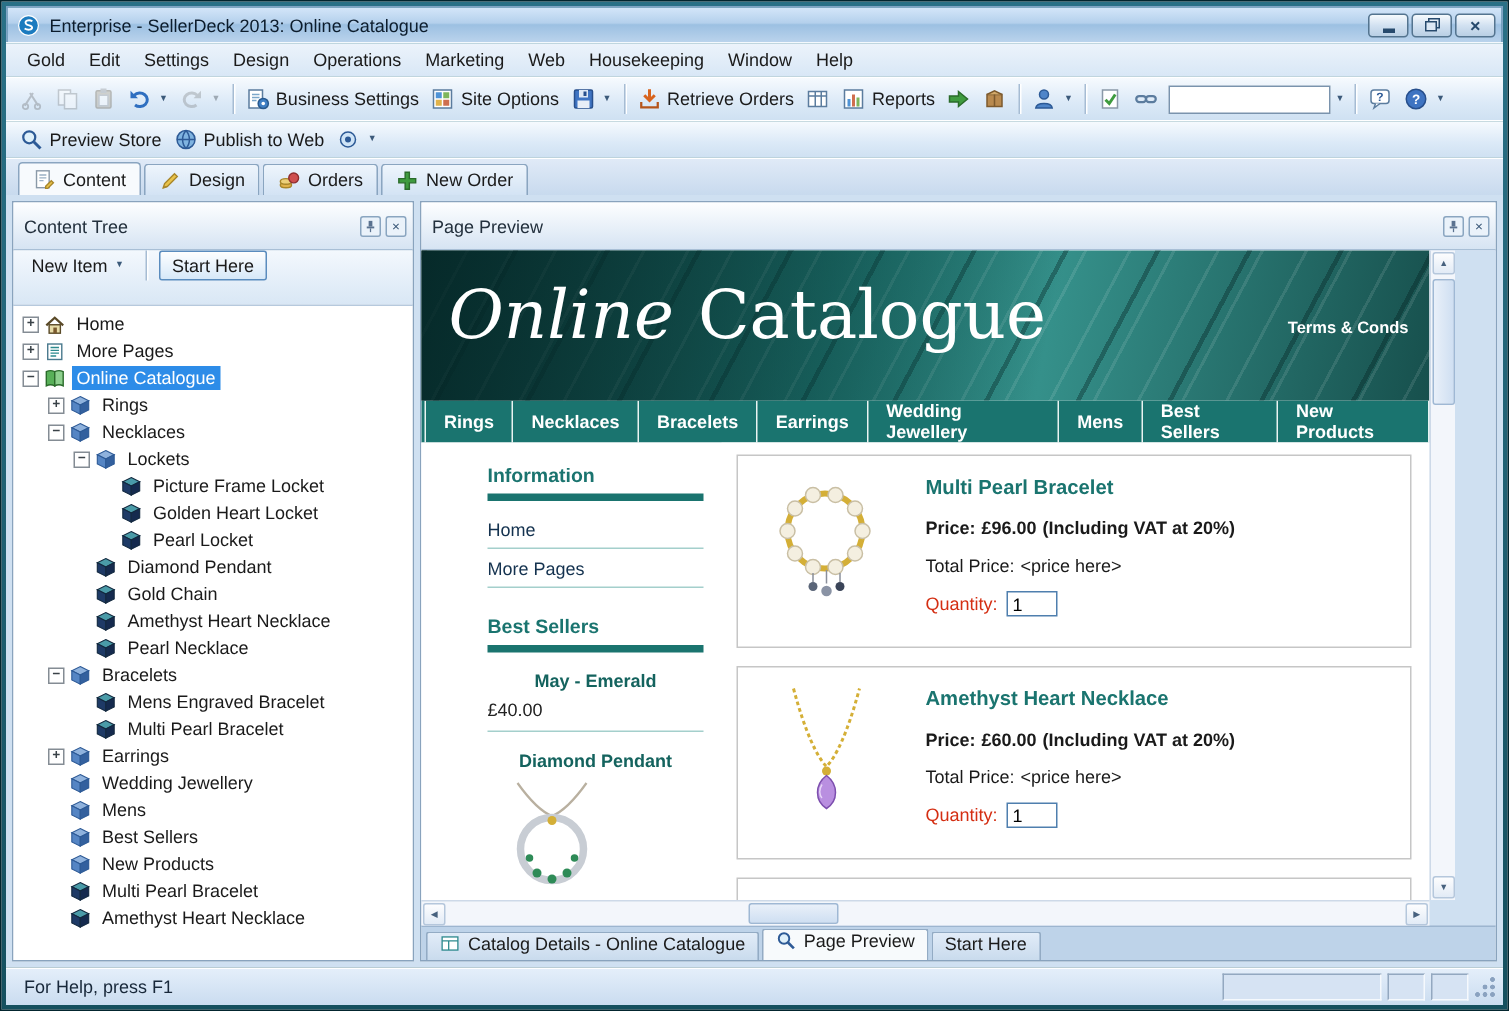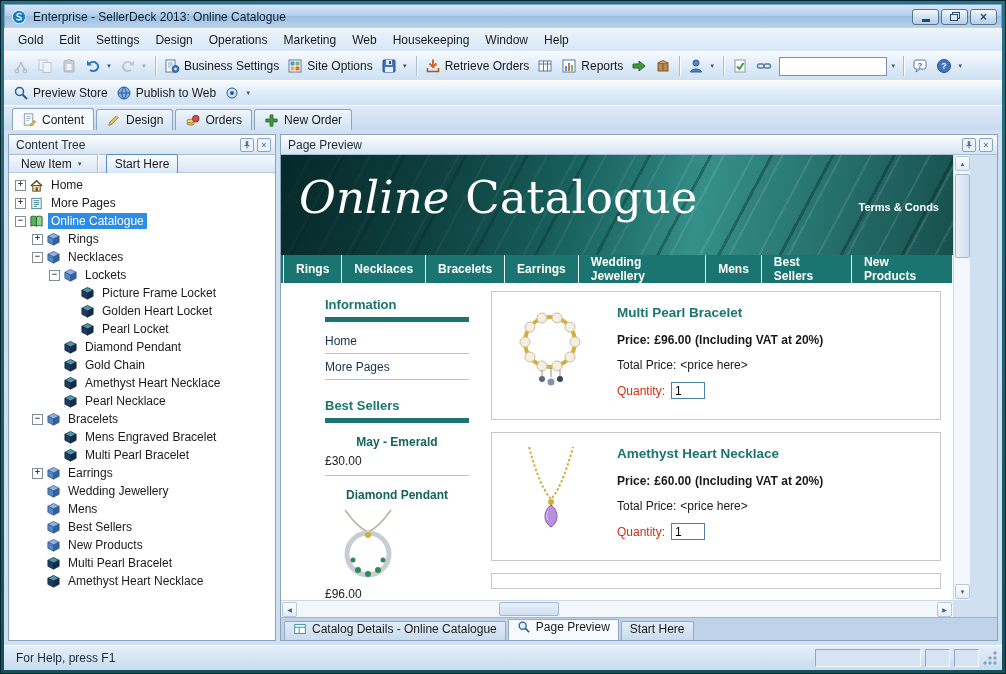--- a/index.html
+++ b/index.html
@@ -42,26 +42,26 @@
   .maintabs{height:25px;flex:none;background:linear-gradient(#e0eaf7,#c8daee);display:flex;align-items:flex-end;padding:3px 0 0 8px;gap:2px;border-top:1px solid #fff;}
   .mtab{display:flex;align-items:center;gap:5px;padding:0 9px;border:1px solid #8aa5c0;border-bottom:none;border-radius:3px 3px 0 0;background:linear-gradient(#eef5fc,#d3e3f4);height:21px;}
   .mtab.active{background:#f7fafd;height:22px;}
   .mtab .icon svg{width:15px;height:15px;}
 
   
   .workspace{flex:1;display:flex;gap:4px;padding:4px;background:#cfe0f1;min-height:0;}
   .panel{border:1px solid #89a3bd;background:#fff;display:flex;flex-direction:column;min-width:0;min-height:0;}
   .panel.left{width:268px;flex:none;}
   .panel.right{flex:1;}
-  .panel-hd{height:20px;flex:none;background:linear-gradient(#fdfeff,#d6e4f3);border-bottom:1px solid #a8bfd6;display:flex;align-items:center;padding:0 4px 0 7px;color:#23303d;text-align:center;}
+  .panel-hd{height:32px;flex:none;background:linear-gradient(#fdfeff,#d6e4f3);border-bottom:1px solid #a8bfd6;display:flex;align-items:center;padding:0 4px 0 7px;color:#23303d;text-align:center;}
   .panel-hd .spacer{flex:1;}
   .hd-icon{width:14px;height:14px;border:1px solid #8aa5c0;border-radius:2px;background:#eaf2fa;display:flex;align-items:center;justify-content:center;font-size:9px;color:#3c5a7a;margin-left:3px;}
   .hd-icon svg{width:10px;height:10px;}
 
-  .panel-tb{height:18px;flex:none;background:linear-gradient(#f3f8fd,#d9e7f5);border-bottom:1px solid #b6c9dd;display:flex;align-items:center;padding:0 6px;gap:4px;}
+  .panel-tb{height:37px;flex:none;background:linear-gradient(#f3f8fd,#d9e7f5);border-bottom:1px solid #b6c9dd;display:flex;align-items:flex-start;padding:0 6px;gap:4px;}
   .flatbtn{display:flex;align-items:center;gap:4px;padding:3px 6px;}
   .togglebtn{padding:2px 8px;border:1px solid #55false;}
   .togglebtn{padding:2px 8px;border:1px solid #5a8cbe;background:linear-gradient(#fdfeff,#d6e8f8);border-radius:2px;}
 
   
   .tree{flex:1;overflow:hidden;padding-top:3px;background:#fff;}
   .tree-row{height:18px;display:flex;align-items:center;white-space:nowrap;}
   .expander{width:11px;height:11px;border:1px solid #848c94;background:#fff;font:bold 9px/9px "Liberation Mono",monospace;text-align:center;color:#3a4248;margin-right:3px;flex:none;display:inline-block;}
   .expander.none{border:none;background:transparent;}
   .tree .icon{margin-right:4px;flex:none;}
@@ -743,21 +743,21 @@
               <div id="side-links">
                   <div class="side-link">Home</div>
                   <div class="side-link">More Pages</div>
                 </div>
               <div class="side-gap"></div>
               <div class="side-hd">Best Sellers</div>
               <div class="side-rule"></div>
               <div id="side-sellers">
                   <div>
                     <div class="seller-name">May - Emerald</div>
-                    <div class="seller-price">£30.00</div>
+                    <div class="seller-price">£40.00</div>
                   </div>
                   <div>
                     <div class="seller-name">Diamond Pendant</div>
                     <span class="icon seller-img">
                       <svg viewBox="0 0 86 74">
                         <path d="M20 2 C30 16 38 22 43 24 C48 22 56 16 66 2" fill="none" stroke="#b9b0a0" stroke-width="1.5"></path>
                         <circle cx="43" cy="46" r="21" fill="none" stroke="#c8cdd4" stroke-width="5"></circle>
                         <circle cx="43" cy="27" r="3" fill="#d4af37"></circle>
                         <circle cx="33" cy="62" r="3" fill="#2e8b57"></circle>
                         <circle cx="43" cy="66" r="3" fill="#2e8b57"></circle>

